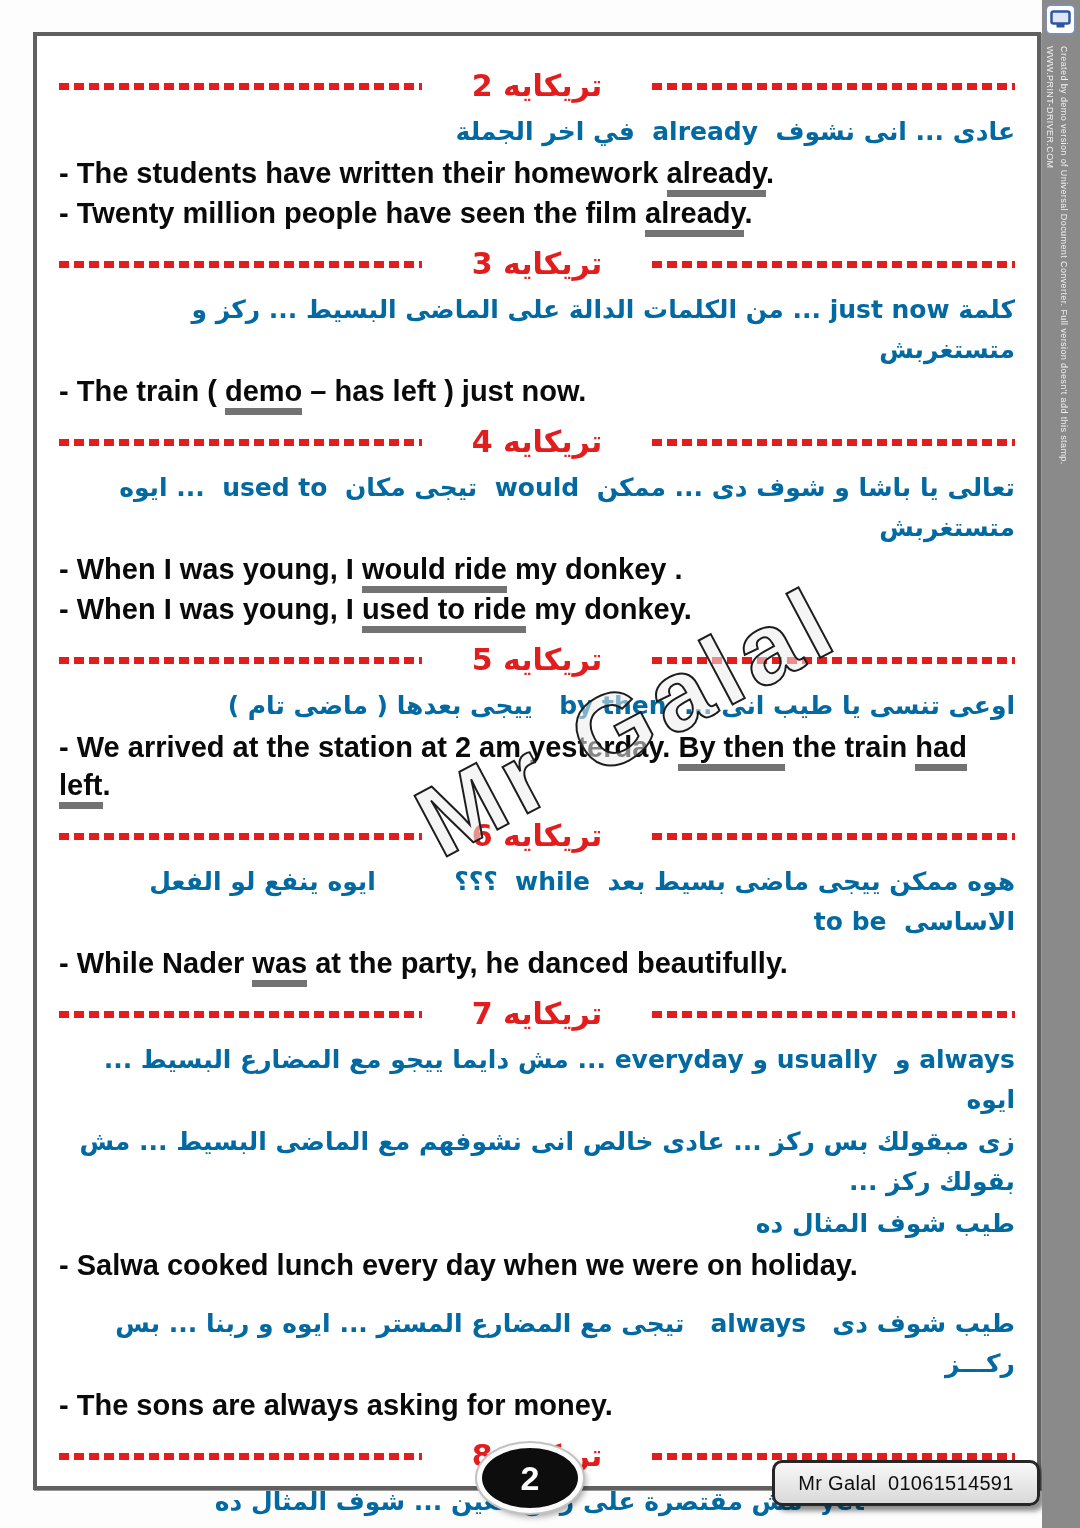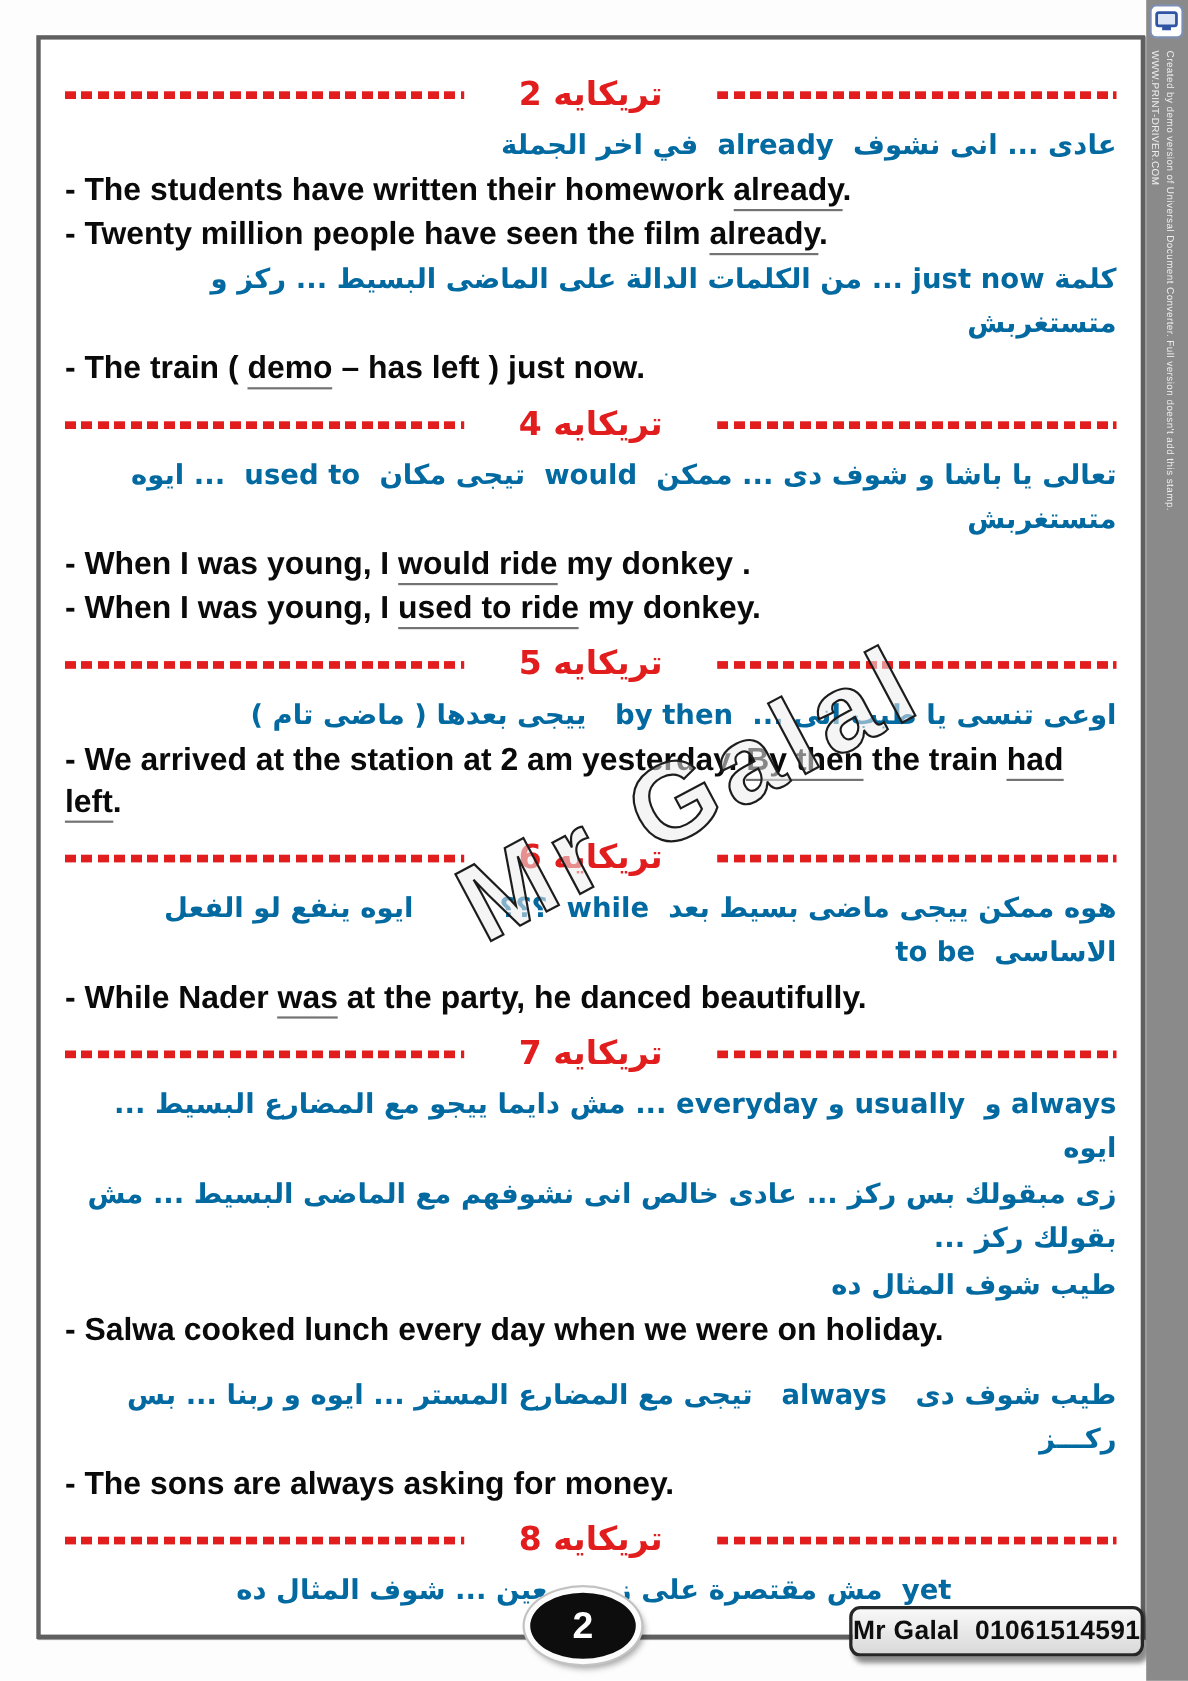--- a/index.html
+++ b/index.html
@@ -46,21 +46,21 @@
     font-family:"DejaVu Sans",sans-serif;font-weight:bold;
     font-size:25px;line-height:40px;margin:2px 0;overflow-wrap:break-word;
   }
   .ar.pad-r{padding-right:150px;}
 
   
   .en{
     color:#0a0a0a;font-family:"Liberation Sans",sans-serif;font-weight:bold;
     font-size:29px;line-height:38px;margin:2px 0;text-align:left;
   }
-  .en .u{border-bottom:2px solid #737373;padding-bottom:1px;}
+  .en .u{border-bottom:7px solid #737373;padding-bottom:1px;}
   .gap-top{margin-top:20px;}
 
   
   .watermark{
     position:absolute;left:290px;top:520px;width:600px;height:330px;
     display:flex;align-items:center;justify-content:center;
     transform:rotate(-28deg);pointer-events:none;z-index:5;white-space:nowrap;
     font-family:"Liberation Sans",sans-serif;font-weight:bold;font-size:100px;letter-spacing:8px;
     color:rgba(236,236,236,.55);-webkit-text-stroke:2px #1c1c1c;
   }
@@ -75,40 +75,45 @@
   .page-badge span{color:#ffffff;font-size:34px;font-weight:bold;}
 
   
   .footer-box{
     position:absolute;left:772px;top:1460px;width:268px;height:46px;box-sizing:border-box;
     background:linear-gradient(#f8f8f8,#d9d9d9);
     border:3px solid #262626;border-radius:10px;
     box-shadow:4px 5px 5px rgba(0,0,0,.45);
     display:flex;align-items:center;justify-content:center;z-index:10;
   }
-  .footer-box span{font-size:24px;font-weight:bold;color:#0d0d0d;letter-spacing:.3px;}
+  .footer-box span{font-size:20px;font-weight:normal;color:#0d0d0d;letter-spacing:.3px;}
 </style>
 </head>
 <body>
 
 <div class="canvas">
 
   <div class="frame">
     <div class="content" id="sections-root">
         <section class="trick-section">
           <div class="sec-header">
             <span class="dash"></span>
             <span class="sec-title" dir="rtl">تريكايه 2</span>
             <span class="dash"></span>
           </div>
           <div class="ar">عادى ... انى نشوف &nbsp;already&nbsp; في اخر الجملة</div>
           <div class="en"><span>- The students have written their homework </span><span class="u">already</span><span>.</span></div>
           <div class="en"><span>- Twenty million people have seen the film </span><span class="u">already</span><span>.</span></div>
         </section>
         <section class="trick-section">
+          <div class="sec-header">
+            <span class="dash"></span>
+            <span class="sec-title" dir="rtl">تريكايه 3</span>
+            <span class="dash"></span>
+          </div>
           <div class="ar">كلمة just now ... من الكلمات الدالة على الماضى البسيط ... ركز و متستغربش</div>
           <div class="en"><span>- The train ( </span><span class="u">demo</span><span> – has left ) just now.</span></div>
         </section>
         <section class="trick-section">
           <div class="sec-header">
             <span class="dash"></span>
             <span class="sec-title" dir="rtl">تريكايه 4</span>
             <span class="dash"></span>
           </div>
           <div class="ar">تعالى يا باشا و شوف دى ... ممكن &nbsp;would&nbsp; تيجى مكان &nbsp;used to&nbsp; ... ايوه متستغربش</div>

